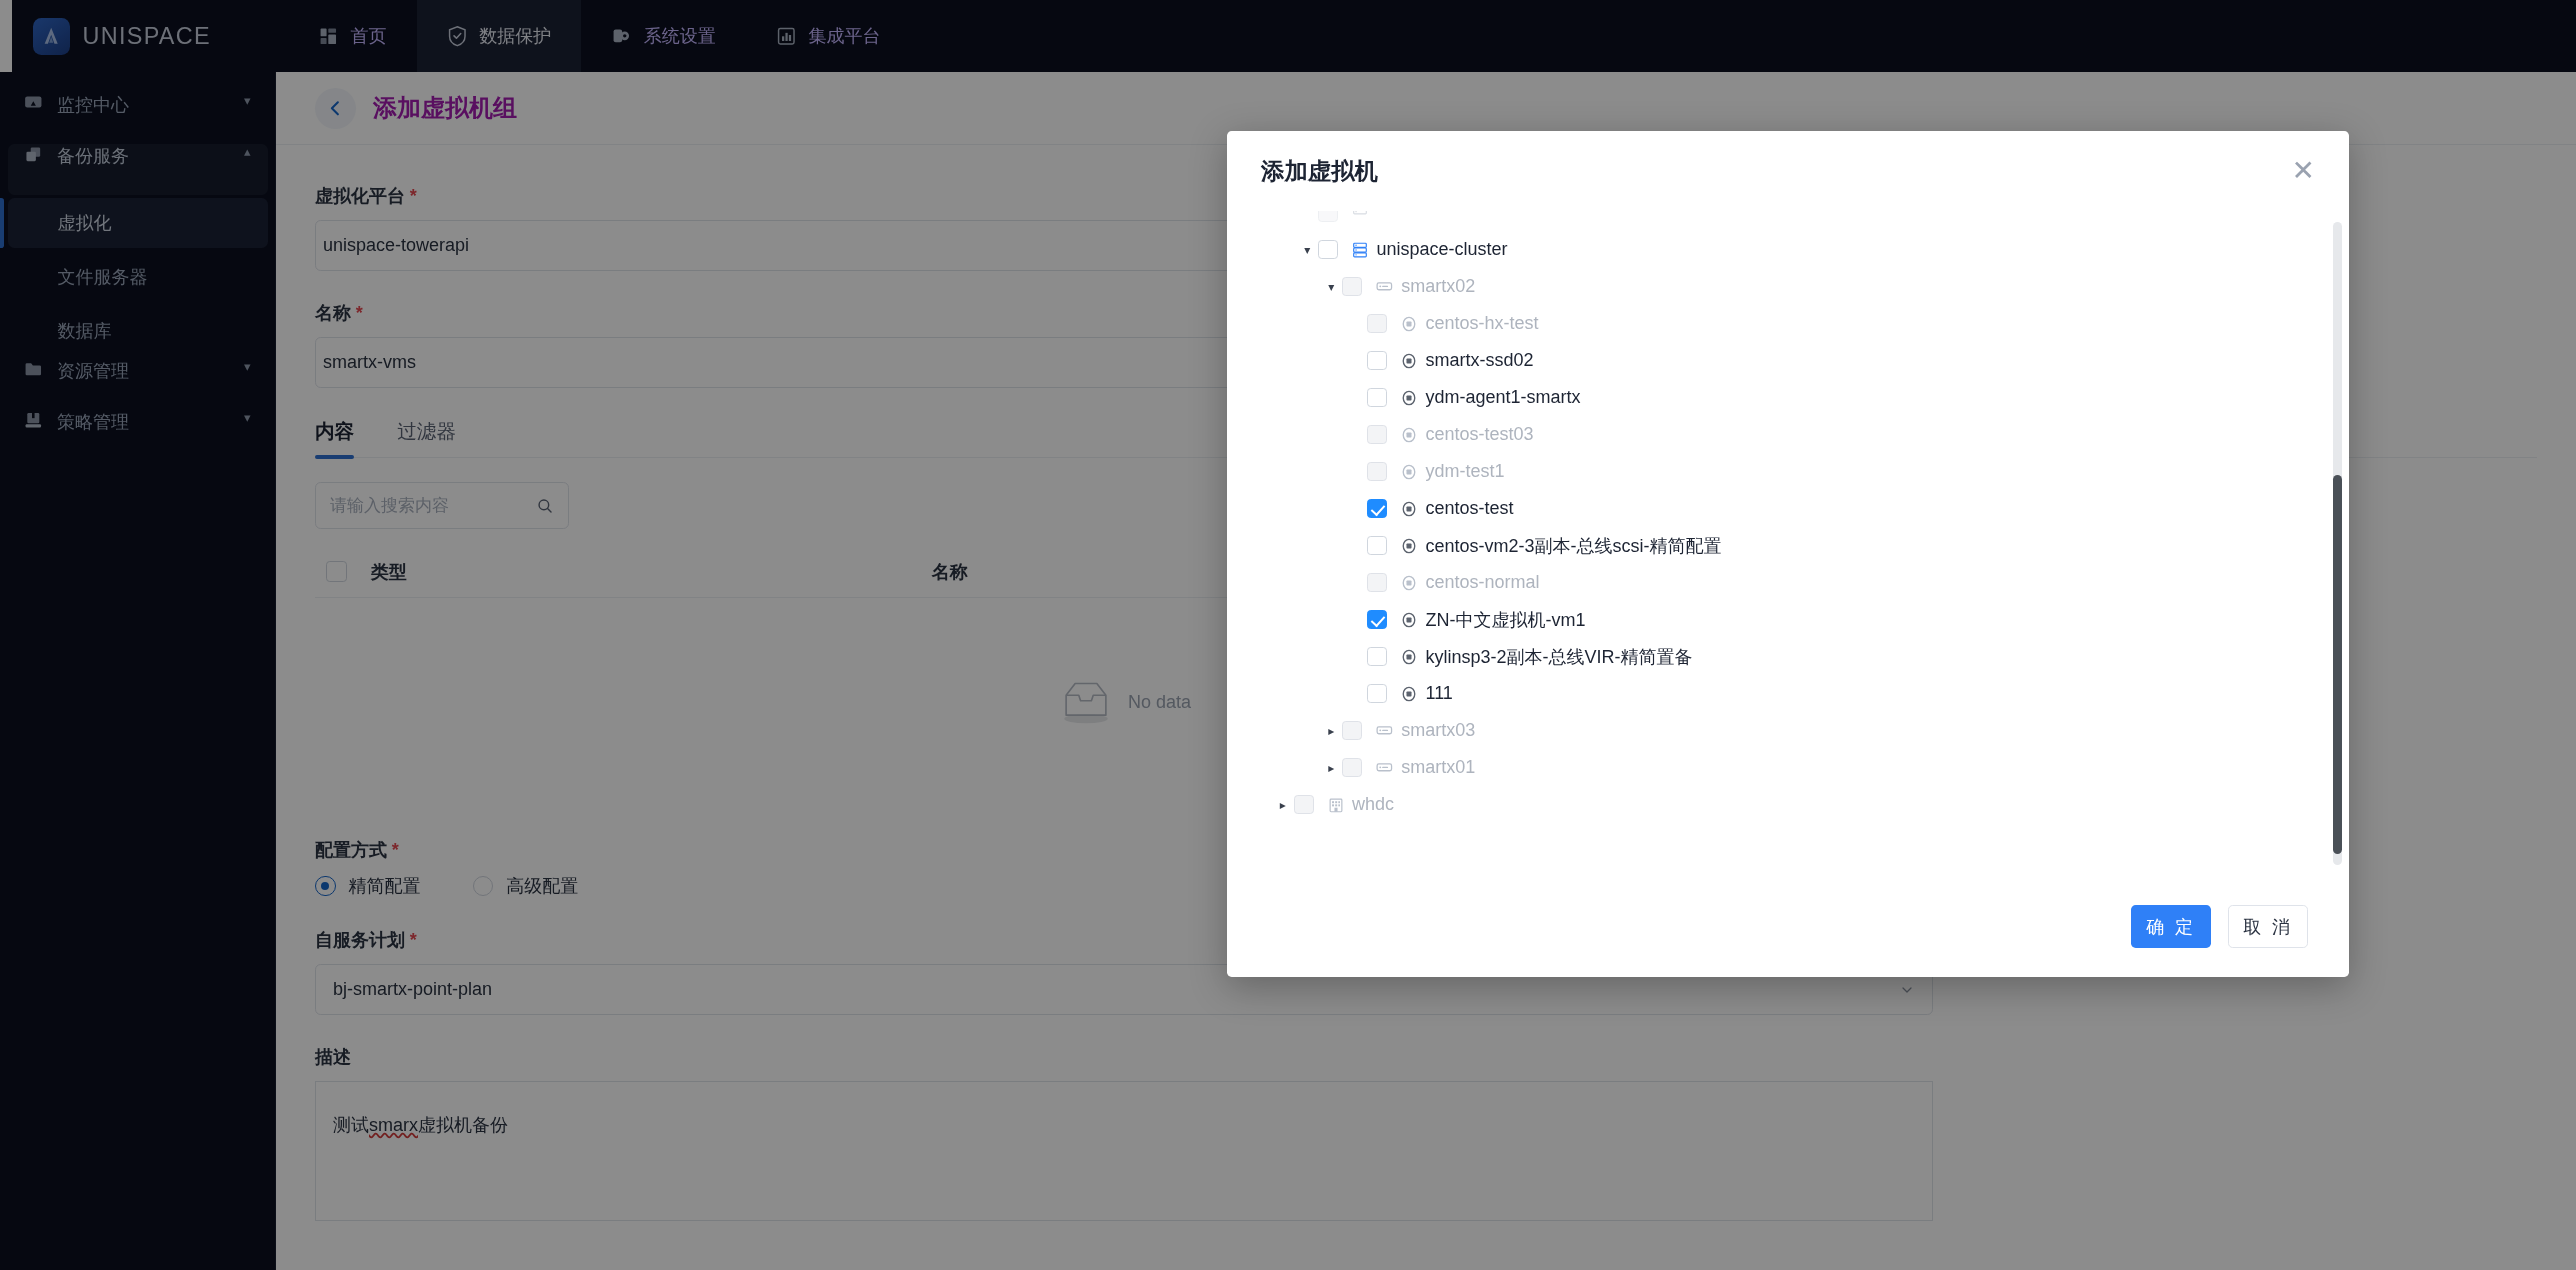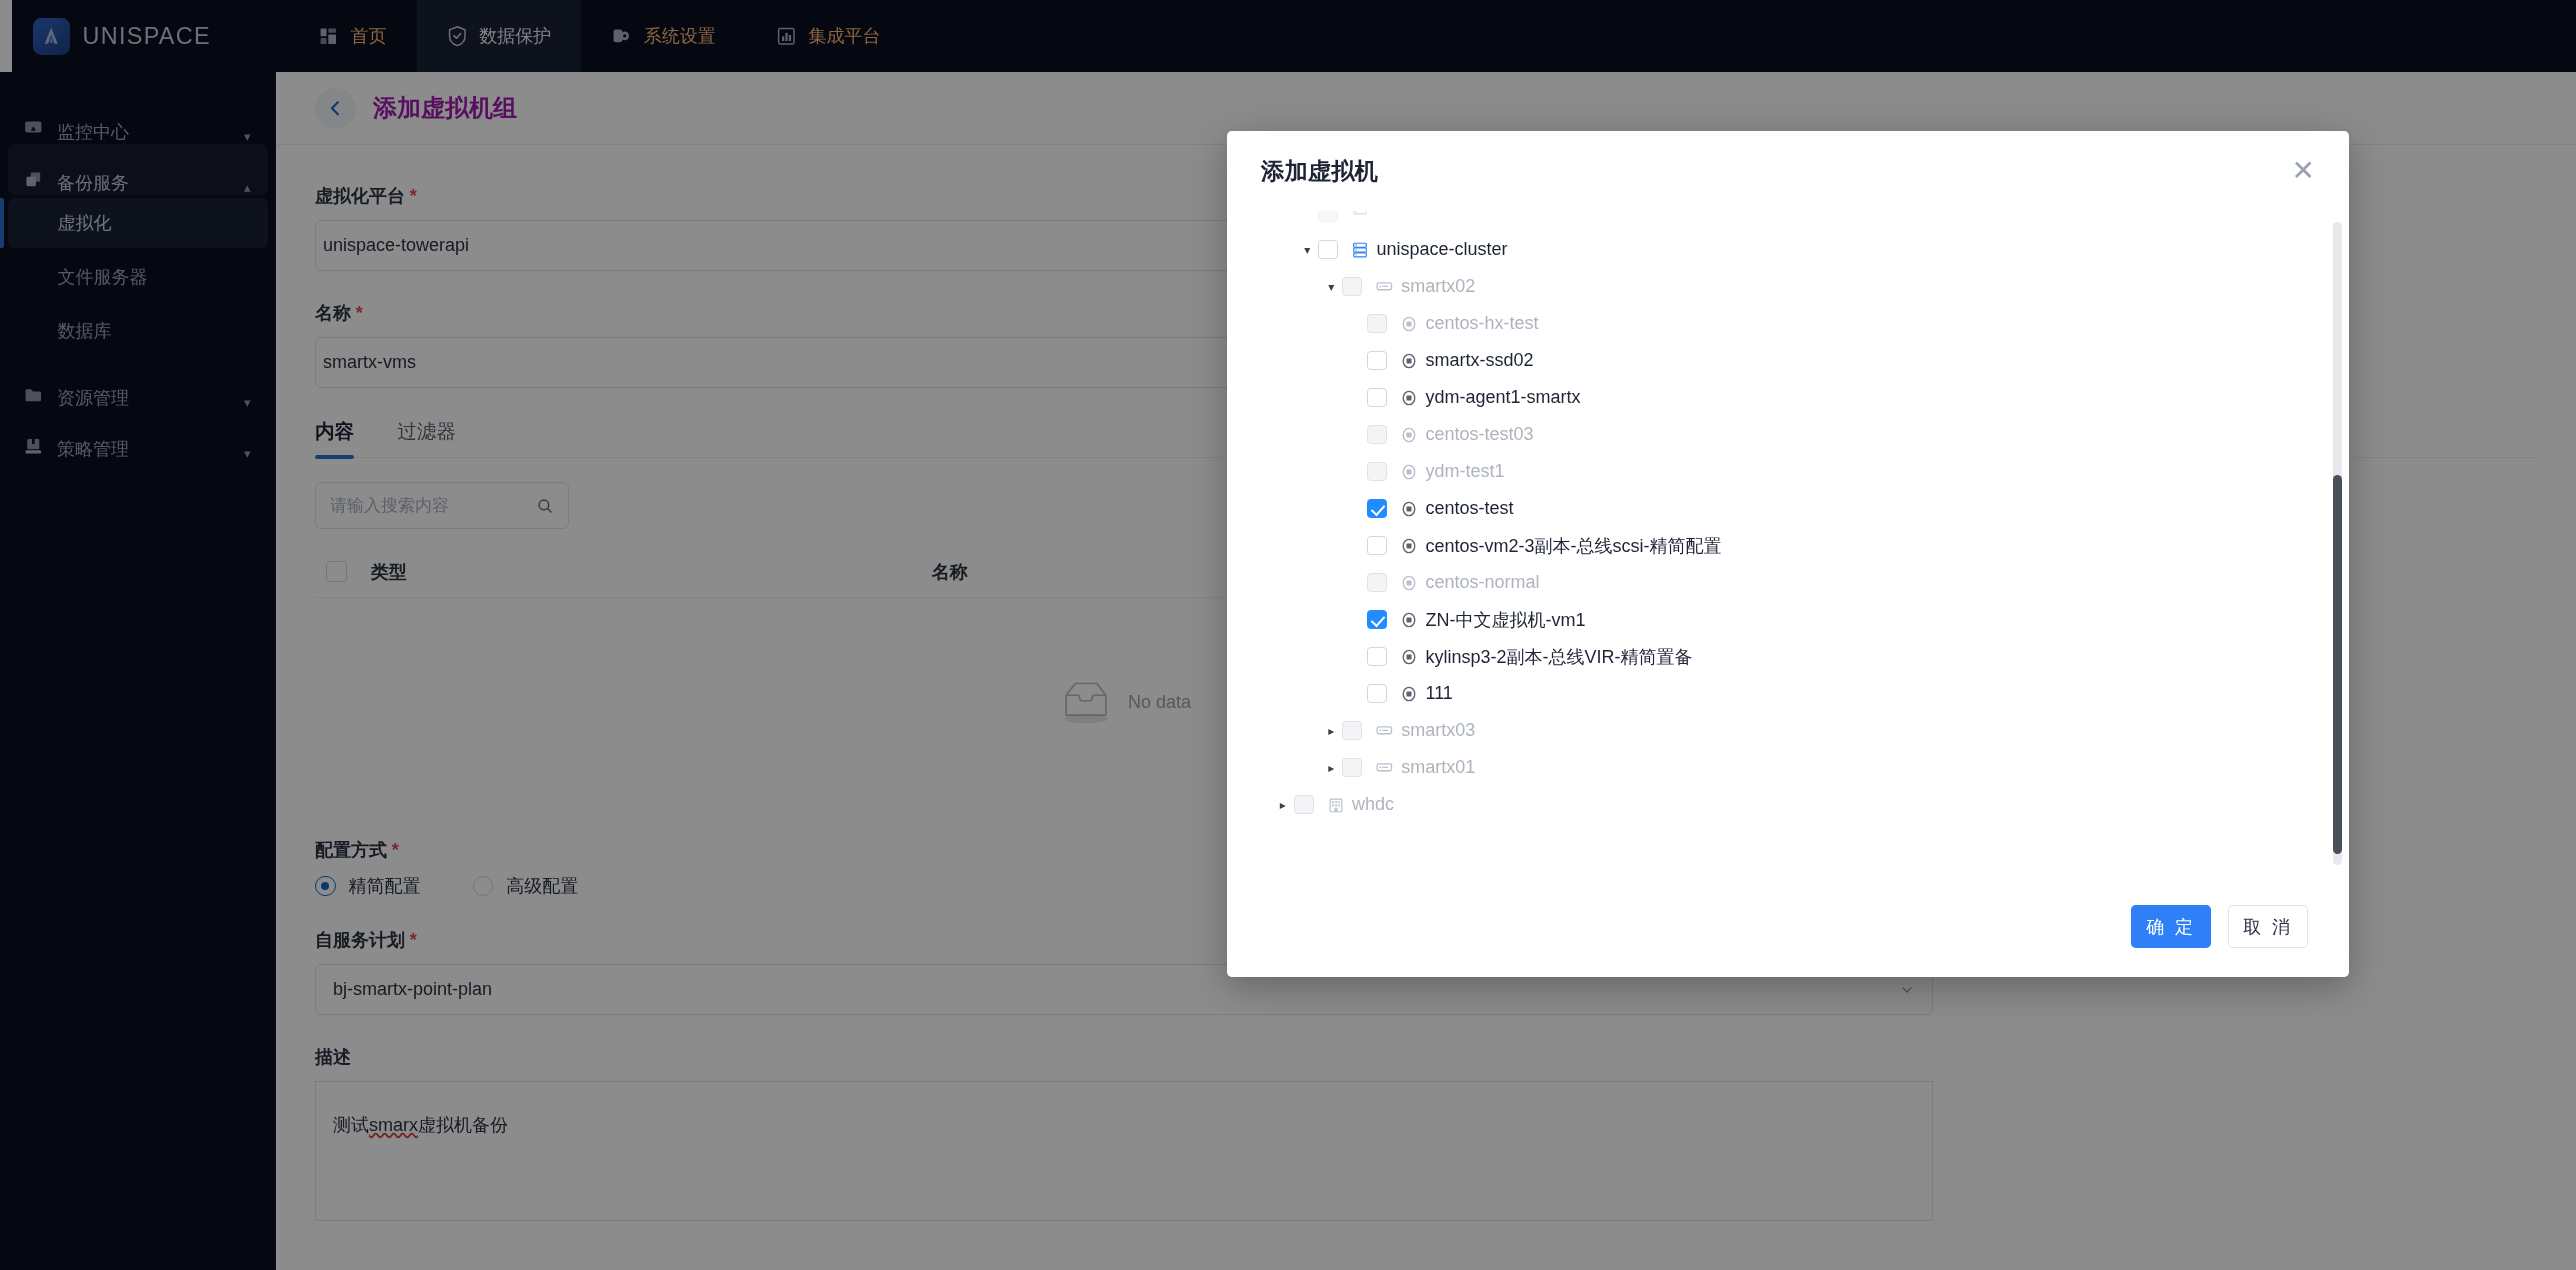--- a/index.html
+++ b/index.html
@@ -19,33 +19,33 @@
   .brand-logo {
     width: 37px; height: 37px; border-radius: 8.4px;
     background: linear-gradient(145deg,#2f66c4,#1d3f86);
     display: flex; align-items: center; justify-content: center;
   }
   .brand-name { color: #c6cddb; font-size: 23.4px; letter-spacing: 1.3px; }
   .navtabs { display: flex; height: 72px; }
   .navtab {
     display: flex; align-items: center; gap: 12px;
     padding: 0 30px; height: 72px; cursor: pointer;
-    color: #fdba74; font-size: 18px;
+    color: #c4b5fd; font-size: 18px;
   }
   .navtab.active { background: #1b2134; color: #e7ebf3; }
   .navtab svg { display: block; }
 
   
   .sidebar {
     position: absolute; top: 72px; left: 0; width: 276px; height: 1199px;
     background: #0b1020; padding-top: 20.6px; z-index: 4;
     border-right: 0.9px solid #161c2e;
   }
   .side-row {
-    display: flex; align-items: flex-end; height: 51px; margin: 0 7.5px;
+    display: flex; align-items: flex-start; height: 51px; margin: 0 7.5px;
     padding: 0 15px; border-radius: 6.5px; cursor: pointer;
     color: #9aa5b9; font-size: 18px; gap: 14px; position: relative;
   }
   .side-row.group-open { background: #171d2d; color: #c3ccdb; }
   .side-row .chev { position: absolute; right: 17px; color: #8e99ac; font-size: 13px; }
   .side-sub {
     display: flex; align-items: center; height: 50px; margin: 3.7px 7.5px;
     padding-left: 50px; border-radius: 6.5px; cursor: pointer;
     color: #9aa5b9; font-size: 18px;
   }

